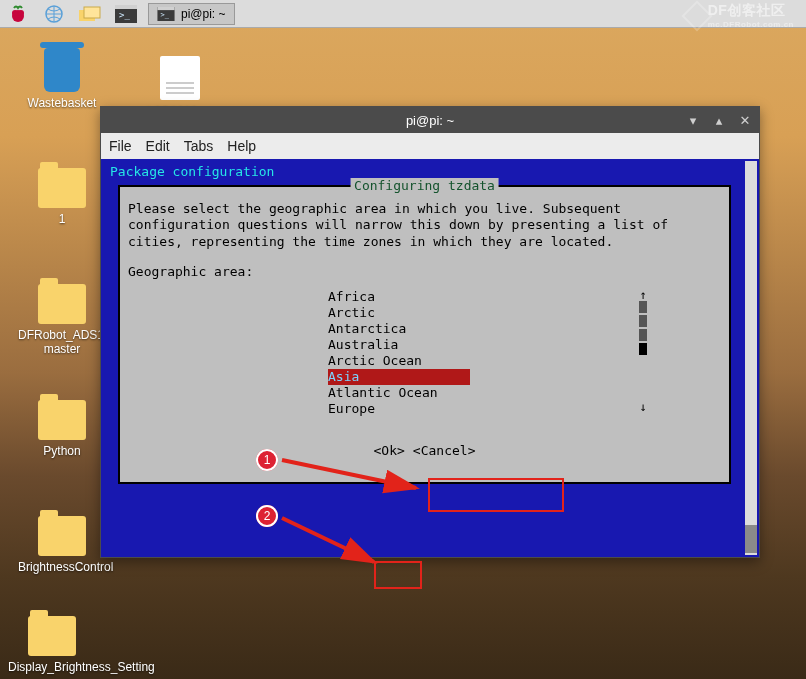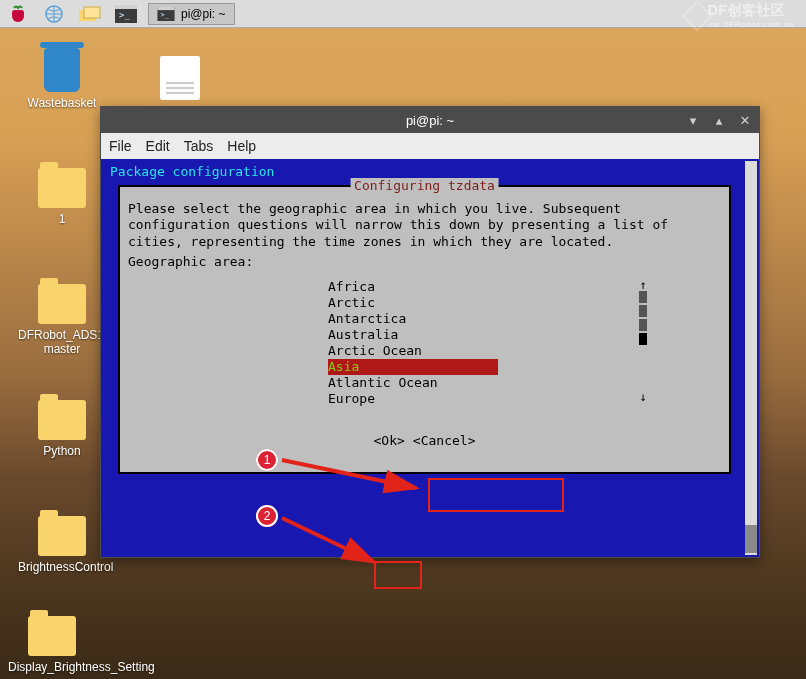--- a/index.html
+++ b/index.html
@@ -33,27 +33,27 @@
   .winbtn { width:16px; height:16px; color:#cfcfcf; font-size:13px; cursor:pointer; display:flex; align-items:center; justify-content:center; }
   .menubar { height: 26px; background: #ececec; display:flex; align-items:center; padding: 0 8px; gap: 14px; font-size: 14px; color:#222; }
   .menubar span { cursor:pointer;text-align:right; }
 
   
   .term-wrap { flex:1; background:#1818b0; padding: 3px 14px 3px 3px; position:relative; }
   .scrollbar { position:absolute; right:2px; top:2px; bottom:2px; width:12px; background:#dcdcdc; }
   .scrollbar .thumb { width:12px; height:28px; background:#8a8a8a; position:absolute; bottom:2px; }
   .pkgline { color:#26e6e6; font-family: "DejaVu Sans Mono","Courier New",monospace; font-size: 13px; padding: 2px 6px 6px; }
   .dialog { margin: 0 14px 10px 14px; background:#bfbfbf; border: 2px solid #000; padding: 0; position:relative; font-family: "DejaVu Sans Mono","Courier New",monospace; font-size: 13px; color:#000; }
-  .dlg-title { position:absolute; top:-9px; left:50%; transform:translateX(-50%); background:#bfbfbf; color:#7f1d1d; padding: 0 4px; }
+  .dlg-title { position:absolute; top:-9px; left:50%; transform:translateX(-50%); background:#bfbfbf; color:#14532d; padding: 0 4px; }
   .dlg-body { padding: 14px 8px 10px; }
   .dlg-text { line-height: 1.25; }
-  .dlg-label { margin-top: 4px; }
+  .dlg-label { margin-top: 14px; }
   .listwrap { margin: 10px 0 18px 200px; position:relative; width: 320px; }
   .listitem { height:16px; line-height:16px; white-space:pre; }
-  .listitem.selected { background:#b01818; color:#84cc16; width: 170px; }
+  .listitem.selected { background:#b01818; color:#7dd3fc; width: 142px; }
   .scrollind { position:absolute; right:0; top:0; bottom:0; width:10px; }
   .scrollblock { width:8px; height:12px; background:#555; margin:0 auto 2px; }
   .scrollarrow { text-align:center; font-size:12px; color:#000; line-height:12px; }
   .dlg-buttons { display:flex; justify-content:center; padding: 8px 40px 14px; }
   .tui-btn { padding: 0 4px; }
 
   
   .ann-badge { position:absolute; width:22px; height:22px; border-radius:50%; background:#d23; color:#fff; font-size:12px; display:flex; align-items:center; justify-content:center; font-family:sans-serif; box-shadow:0 0 0 2px #fff inset; }
   .ann-box { position:absolute; border:2px solid #e2231a; pointer-events:none; }
   .arrow { position:absolute; pointer-events:none; }

